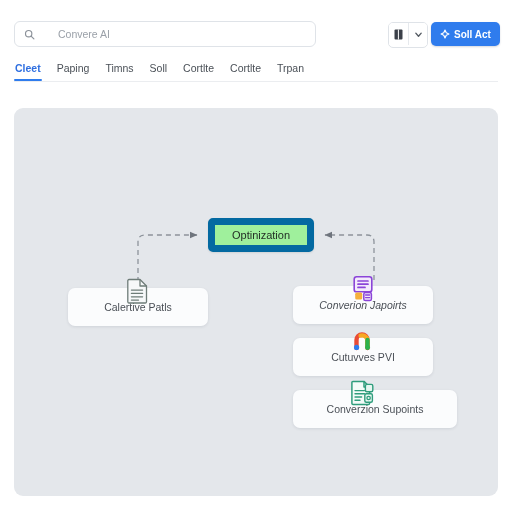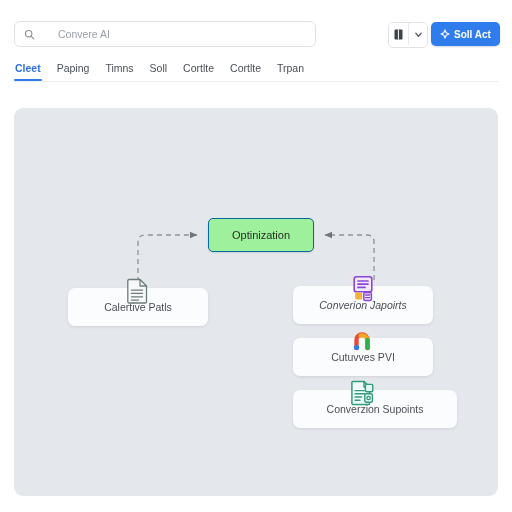--- a/index.html
+++ b/index.html
@@ -188,21 +188,21 @@
 
   
   .node-center {
     position: absolute;
     left: 194px;
     top: 110px;
     width: 106px;
     height: 34px;
     box-sizing: border-box;
     background: #9ff09c;
-    border: 1px solid #0369a1;
+    border: 7px solid #0369a1;
     border-radius: 5px;
     display: flex;
     align-items: center;
     justify-content: center;
     font-size: 11px;
     color: #243026;
     cursor: pointer;
     box-shadow: 0 1px 2px rgba(30,50,40,0.10);
   }
 

